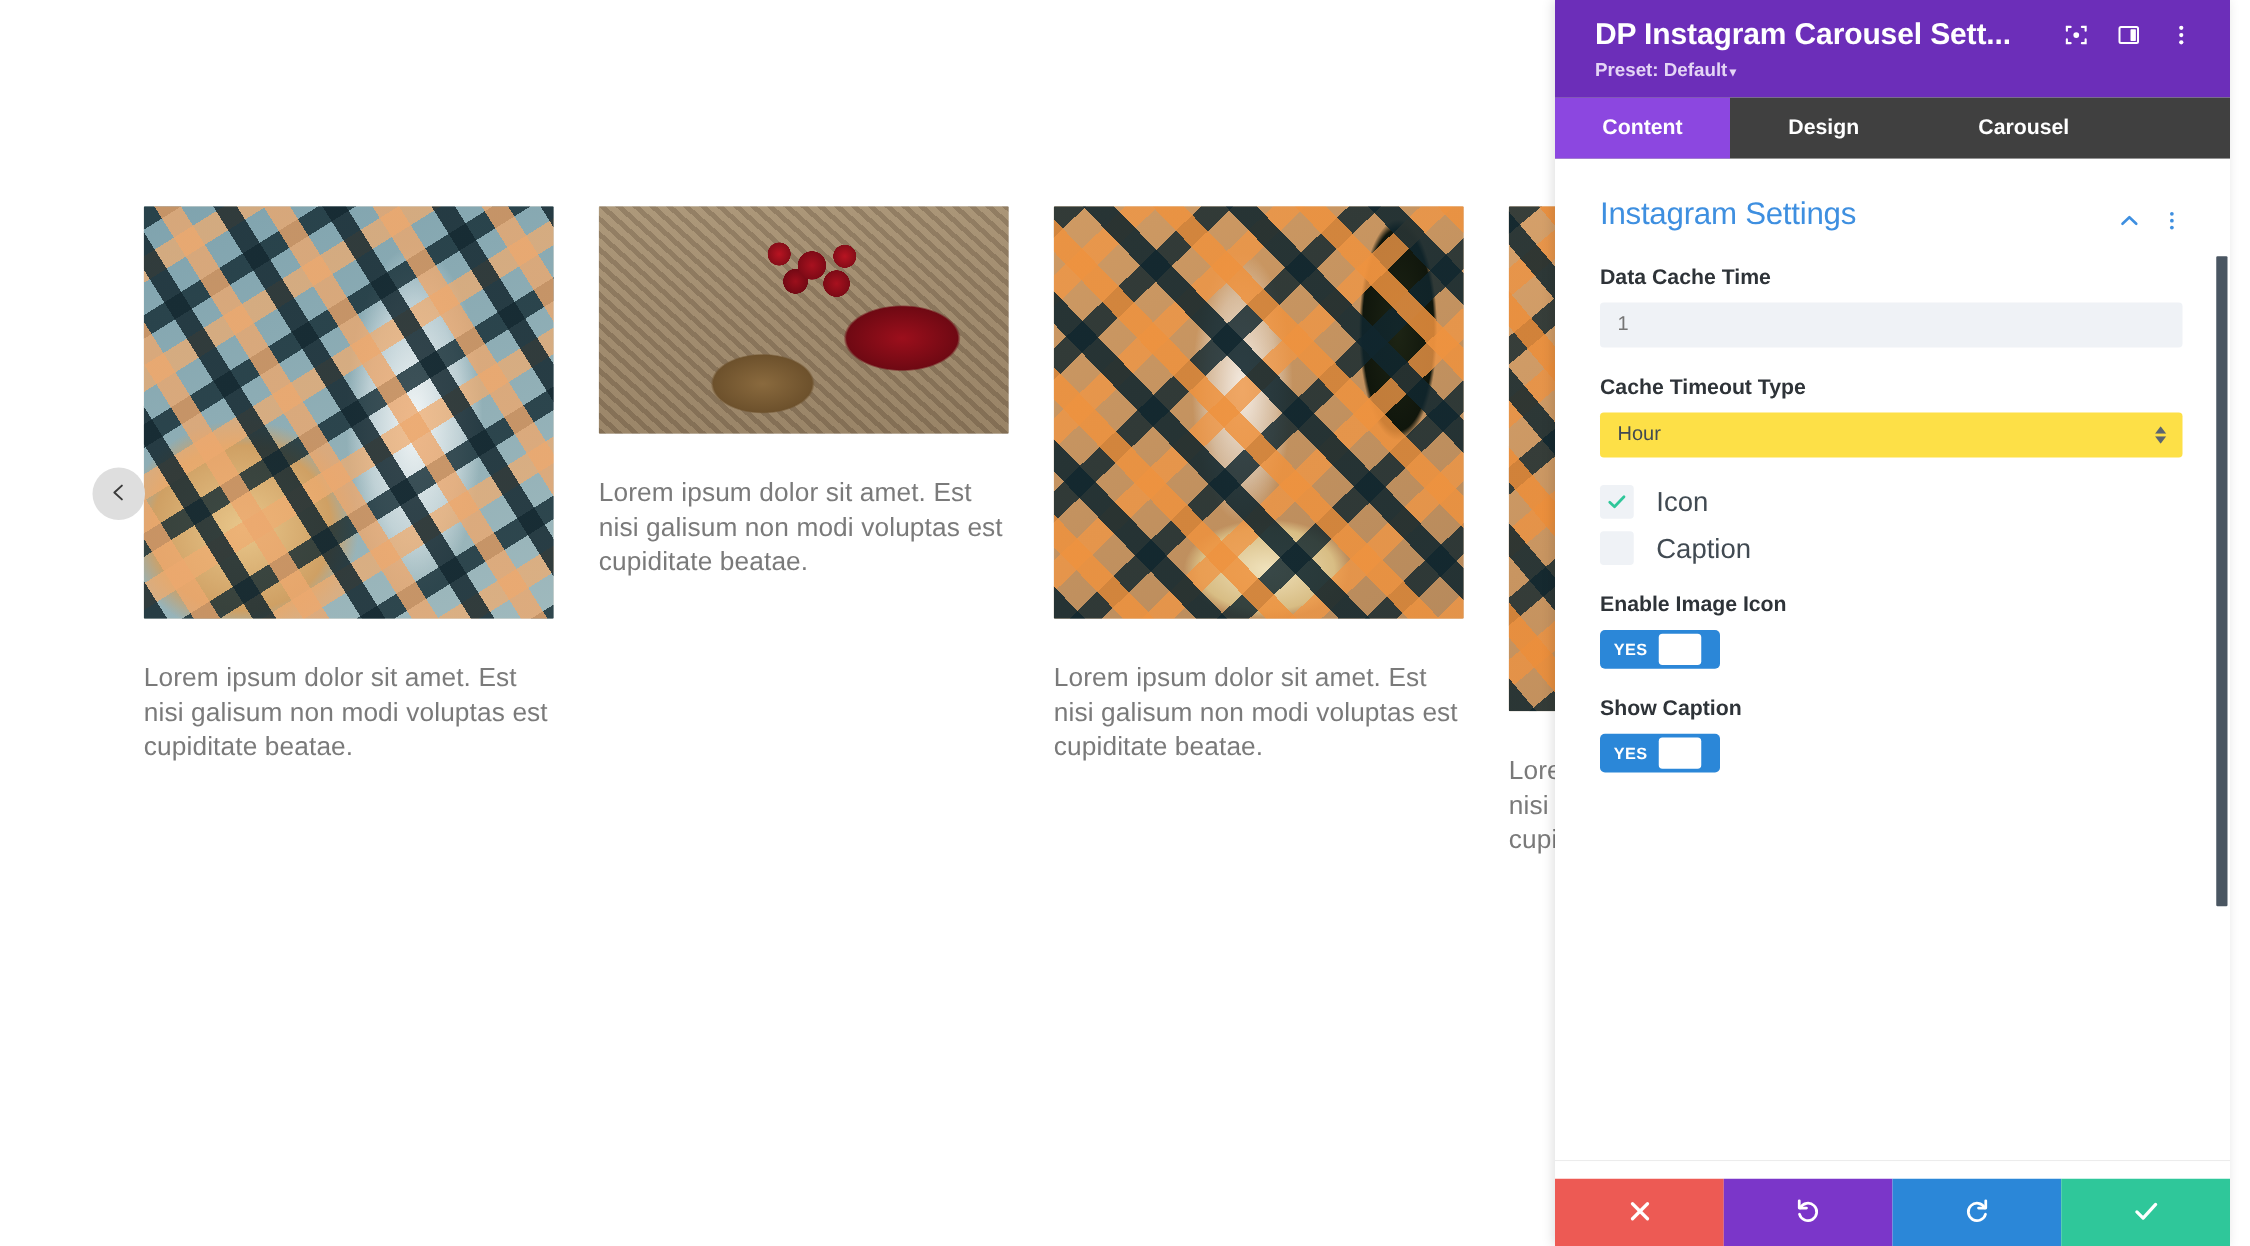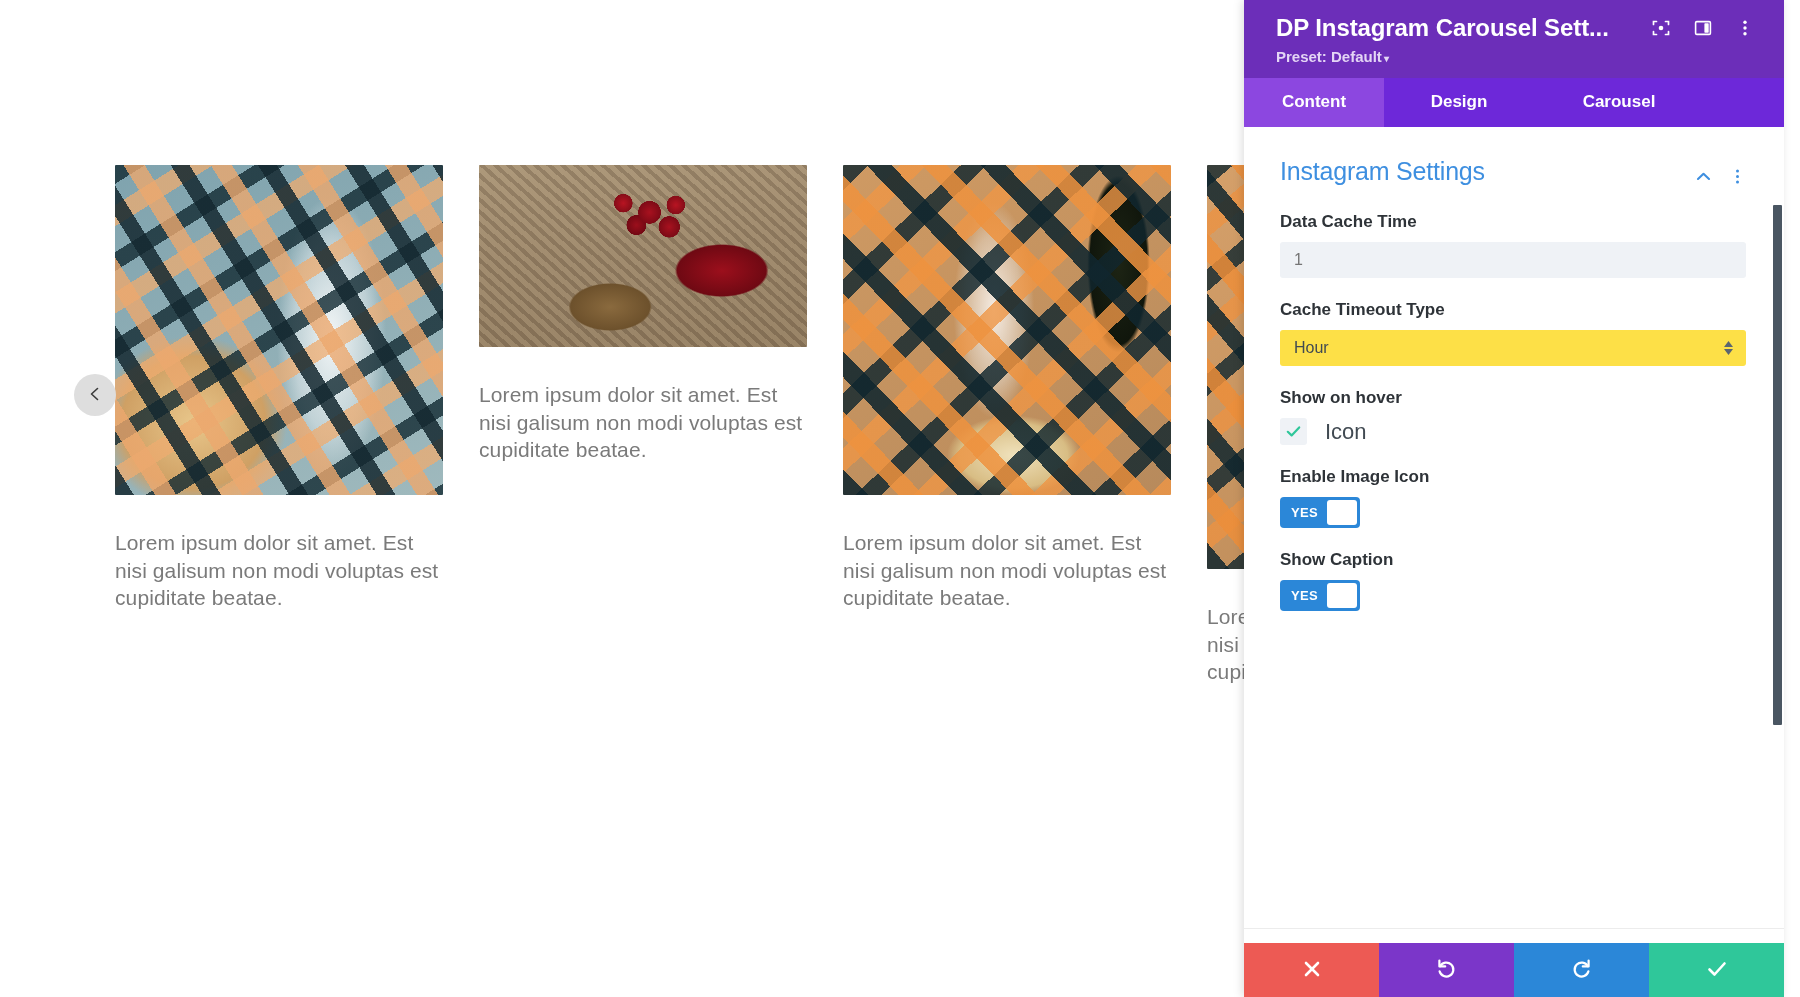--- a/index.html
+++ b/index.html
@@ -131,21 +131,21 @@
     color: #e4d5f5;
     font-size: 15px;
     font-weight: bold;
     margin-top: 6px;
     cursor: pointer;
   }
   .panel-preset .caret { font-size: 10px; margin-left: 2px; }
 
   .tabs {
     display: flex;
-    background: #6d28d9;
+    background: #404040;
     flex: 0 0 auto;
   }
   .tab {
     padding: 14px 0 15px;
     color: #ffffff;
     font-size: 17px;
     font-weight: bold;
     text-align: center;
     cursor: pointer;
     background: transparent;
@@ -250,21 +250,21 @@
     width: 118px; height: 36px;
     background: #eff2f6;
     border: none; border-radius: 3px;
     font-size: 16px; color: #414a52;
     padding: 0 14px;
     font-family: "Liberation Sans", sans-serif;
     outline: none;
   }
 
   .toggle {
-    width: 80px; height: 31px;
+    width: 96px; height: 31px;
     background: #2b87d8;
     border-radius: 4px;
     display: flex; align-items: center;
     padding: 3px;
     cursor: pointer;
   }
   .toggle-text {
     color: #ffffff;
     font-size: 13px;
     font-weight: bold;
@@ -427,31 +427,34 @@
                 <polygon points="5.5,0 10,6 1,6"></polygon>
               </svg>
             <svg width="11" height="6" viewBox="0 0 11 6" fill="#5b6570">
                 <polygon points="5.5,6 1,0 10,0"></polygon>
               </svg>
           </span>
         </div>
       </div>
 
       <div class="field">
-        <div class="field-label">Show on hover</div>
 
         <div class="checkbox-row">
           <span class="checkbox-box">
             <svg width="17" height="17" viewBox="0 0 17 17" fill="none" stroke="#2fc79a" stroke-width="2.2" stroke-linecap="round" stroke-linejoin="round">
               <polyline points="2.8,8.8 6.6,12.4 14.2,4.4"></polyline>
             </svg>
           </span>
           <span class="checkbox-label">Icon</span>
         </div>
 
+        <div class="checkbox-row">
+          <span class="checkbox-box"></span>
+          <span class="checkbox-label">Caption</span>
+        </div>
       </div>
 
 
       <div class="field">
         <div class="field-label">Enable Image Icon</div>
         <div class="toggle">
           <span class="toggle-text">YES</span>
           <span class="toggle-knob"></span>
         </div>
       </div>

